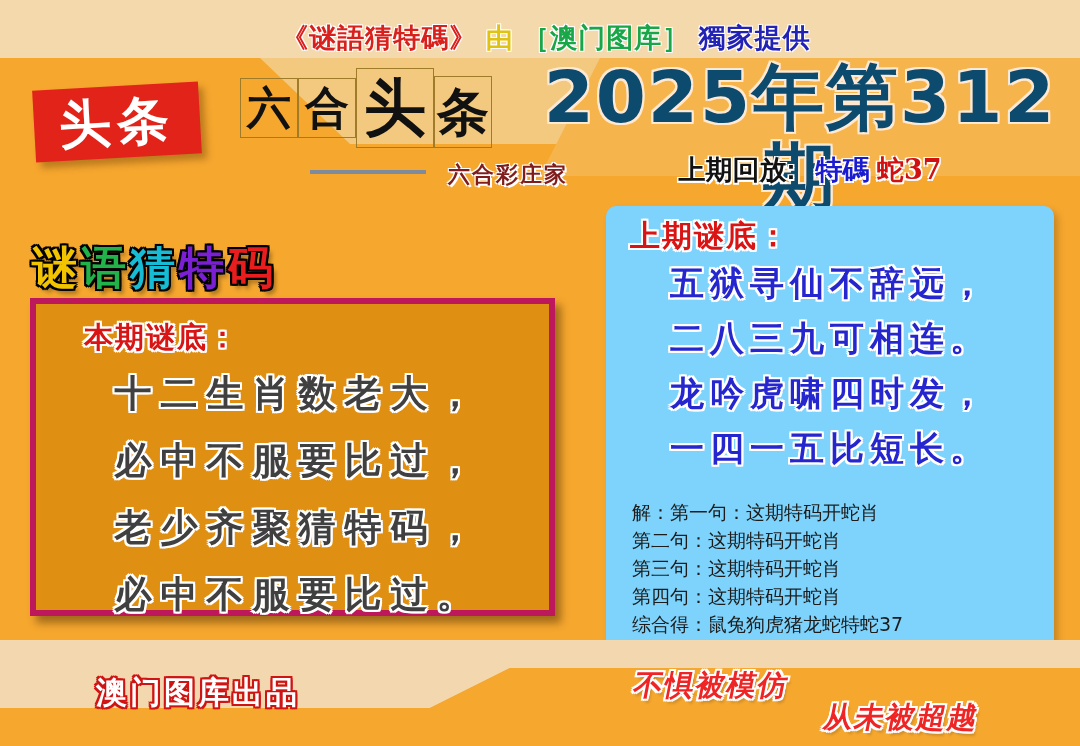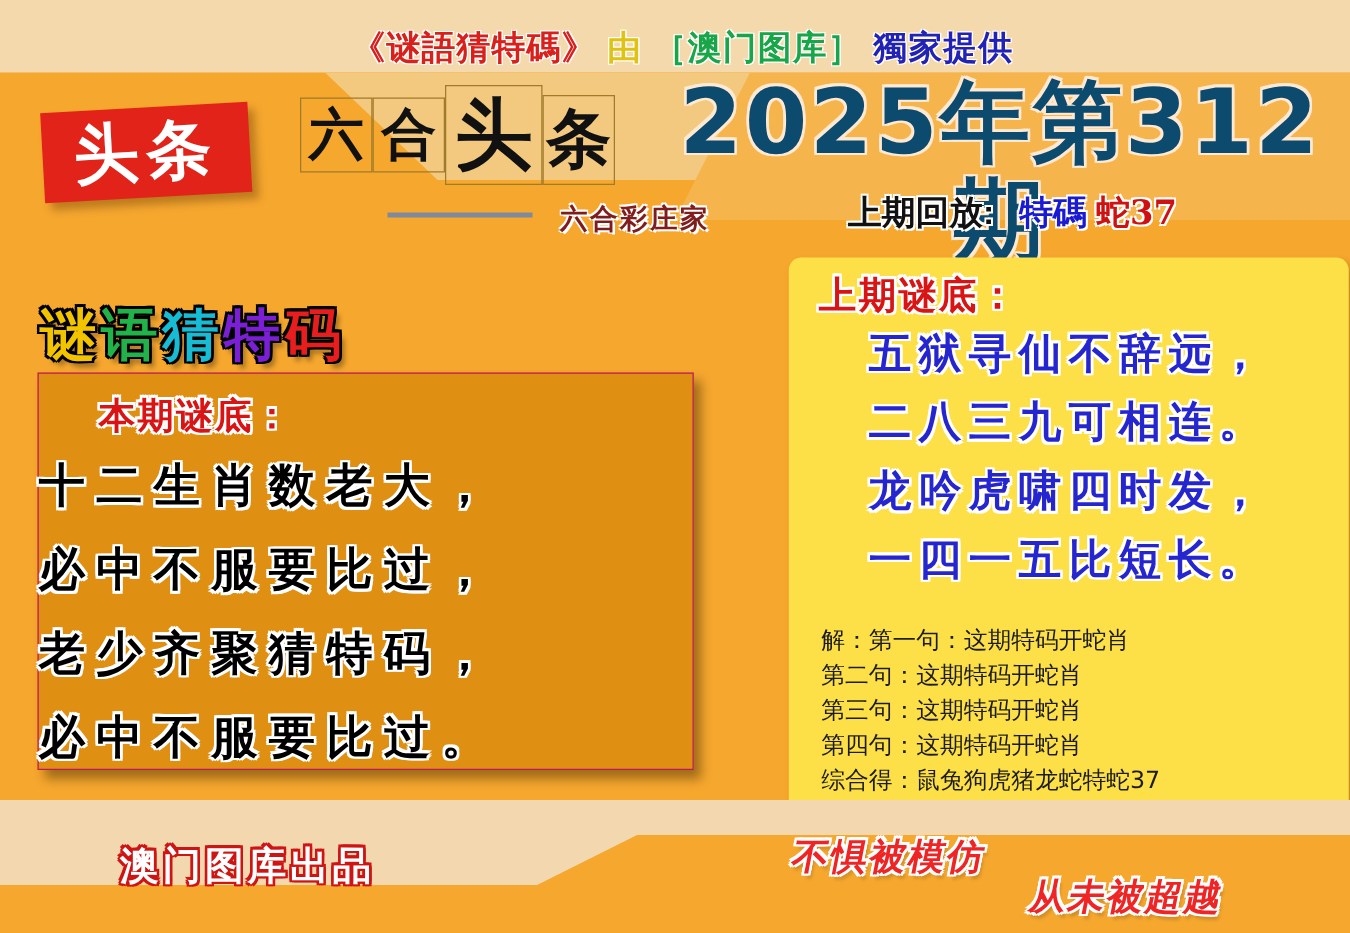--- a/index.html
+++ b/index.html
@@ -109,40 +109,40 @@
   .rainbow span{
     text-shadow:2px 2px 0 #000,-2px -2px 0 #000,2px -2px 0 #000,-2px 2px 0 #000,
                 0 2px 0 #000, 2px 0 0 #000, 0 -2px 0 #000, -2px 0 0 #000, 4px 5px 4px rgba(0,0,0,.35);
   }
   .rb1{ color:#f2c400; } .rb2{ color:#21b34a; } .rb3{ color:#17bcd4; }
   .rb4{ color:#7b1fd4; } .rb5{ color:#e81e1e; }
 
   
   .panel-left{
     position:absolute; left:30px; top:298px; width:525px; height:318px;
-    background:#df8f12; border:1px solid #be185d;
+    background:#df8f12; border:6px solid #be185d;
     box-shadow:6px 7px 8px rgba(60,35,0,.45);
   }
   .panel-left .lbl{
     position:absolute; left:48px; top:14px;
     font-size:29px; font-weight:bold; color:#d81414; letter-spacing:2px;
     text-shadow:2px 2px 0 #fff,-2px -2px 0 #fff,2px -2px 0 #fff,-2px 2px 0 #fff,0 2px 0 #fff,2px 0 0 #fff,0 -2px 0 #fff,-2px 0 0 #fff;
   }
   .riddle-lines{ position:absolute; left:0; top:56px; width:525px; }
   .riddle-lines .ln{
-    font-size:37px; color:#000000; font-weight:bold; letter-spacing:9px;
-    text-align:left; line-height:67px; white-space:nowrap;
+    font-size:37px; color:#404040; font-weight:bold; letter-spacing:9px;
+    text-align:center; line-height:67px; white-space:nowrap;
     font-family:"DejaVu Serif", serif;
     text-shadow:2px 2px 0 #fff,-2px -2px 0 #fff,2px -2px 0 #fff,-2px 2px 0 #fff,0 2px 0 #fff,2px 0 0 #fff,0 -2px 0 #fff,-2px 0 0 #fff;
   }
 
   
   .panel-right{
-    position:absolute; left:631px; top:206px; width:448px; height:448px;
-    background:#fde047; border-radius:10px;
+    position:absolute; left:606px; top:206px; width:448px; height:448px;
+    background:#7dd3fc; border-radius:10px;
     box-shadow:4px 5px 7px rgba(90,55,10,.3);
   }
   .panel-right .lbl{
     position:absolute; left:24px; top:10px;
     font-size:30px; font-weight:bold; color:#d81414; letter-spacing:2px;
     text-shadow:2px 2px 0 #fff,-2px -2px 0 #fff,2px -2px 0 #fff,-2px 2px 0 #fff,0 2px 0 #fff,2px 0 0 #fff,0 -2px 0 #fff,-2px 0 0 #fff;
   }
   .ans-lines{ position:absolute; left:0; top:50px; width:448px; }
   .ans-lines .ln{
     font-size:34px; color:#2626cf; font-weight:bold; letter-spacing:6px;

